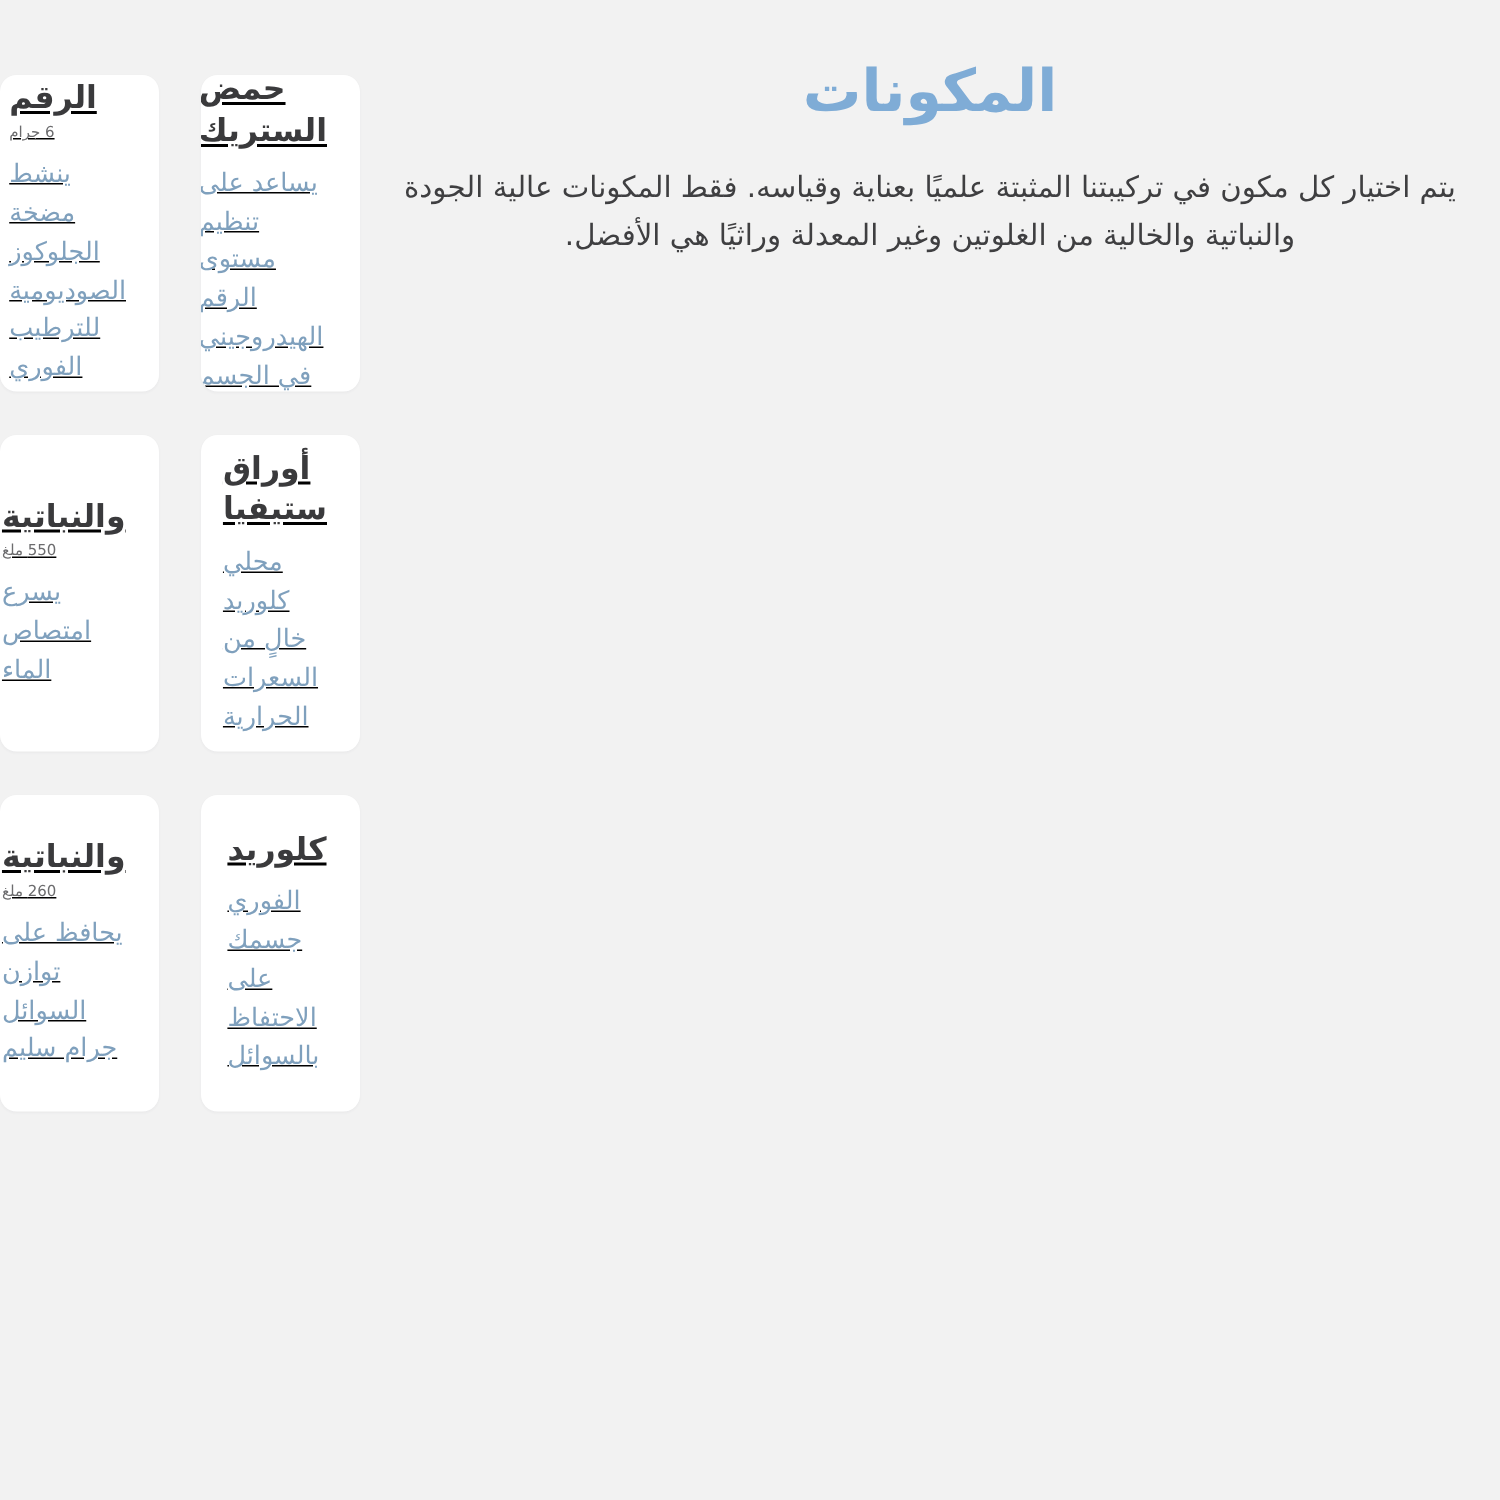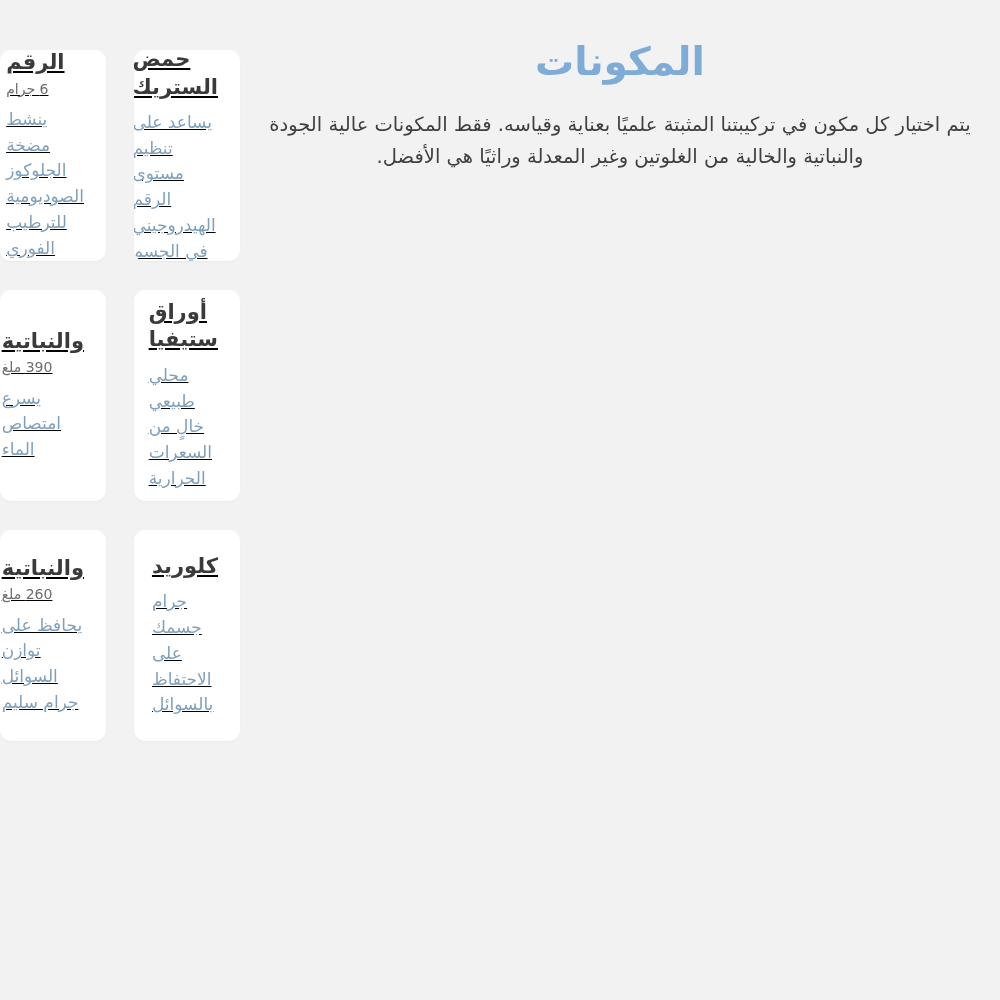--- a/index.html
+++ b/index.html
@@ -71,21 +71,21 @@
   }
   .card-title{
     font-size:21px;
     font-weight:700;
     color:#3A3A3C;
     line-height:1.30;
     max-width:128px;
     text-align:left;
   }
   .card-dose{
-    font-size:14px;
+    font-size:10px;
     font-weight:400;
     color:#6C6C6E;
     margin-top:3px;
     line-height:1.3;
     text-align:left;
   }
   .card-desc{
     font-size:17px;
     font-weight:400;
     color:#7FA0BD;
@@ -230,21 +230,21 @@
         <div class="art">
           <div class="pile pile-sugar"></div>
         </div>
       </div>
     </div>
 
     <div class="card">
       <div class="card-text">
         <div class="card-title">أوراق ستيفيا</div>
 
-        <div class="card-desc">محلي طبيعي خالٍ من السعرات الحرارية</div>
+        <div class="card-desc">محلي كلوريد خالٍ من السعرات الحرارية</div>
       </div>
       <div class="tile">
         <div class="art">
           <div class="leaves">
             <span class="leaf" style="left:14px;top:22px;width:30px;height:7px;transform:rotate(24deg);"></span>
             <span class="leaf" style="left:48px;top:12px;width:26px;height:6px;transform:rotate(-32deg);background:#B4C45C;"></span>
             <span class="leaf" style="left:70px;top:34px;width:32px;height:7px;transform:rotate(48deg);background:#8EA342;"></span>
             <span class="leaf" style="left:22px;top:56px;width:34px;height:7px;transform:rotate(-14deg);background:#AEBF58;"></span>
             <span class="leaf" style="left:52px;top:70px;width:28px;height:6px;transform:rotate(68deg);background:#97AA46;"></span>
             <span class="leaf" style="left:34px;top:40px;width:36px;height:6px;transform:rotate(8deg);background:#C0CE6A;"></span>
@@ -253,21 +253,21 @@
             <span class="leaf" style="left:80px;top:70px;width:22px;height:5px;transform:rotate(-20deg);background:#B8C762;"></span>
             <span class="leaf" style="left:40px;top:88px;width:30px;height:6px;transform:rotate(-40deg);background:#93A544;"></span>
           </div>
         </div>
       </div>
     </div>
 
     <div class="card">
       <div class="card-text">
         <div class="card-title">والنباتية</div>
-        <div class="card-dose">390 ملغ</div>
+        <div class="card-dose">550 ملغ</div>
         <div class="card-desc">يسرع امتصاص الماء</div>
       </div>
       <div class="tile">
         <div class="art">
           <div class="pile pile-salt">
             <span class="salt-grain" style="left:18px;top:26px;width:9px;height:8px;"></span>
             <span class="salt-grain" style="left:44px;top:16px;width:11px;height:9px;"></span>
             <span class="salt-grain" style="left:70px;top:30px;width:10px;height:9px;"></span>
             <span class="salt-grain" style="left:30px;top:52px;width:12px;height:10px;"></span>
             <span class="salt-grain" style="left:58px;top:58px;width:10px;height:9px;"></span>
@@ -278,21 +278,21 @@
             <span class="salt-grain" style="left:6px;top:44px;width:7px;height:6px;"></span>
           </div>
         </div>
       </div>
     </div>
 
     <div class="card">
       <div class="card-text">
         <div class="card-title">كلوريد</div>
 
-        <div class="card-desc">جرام جسمك على الاحتفاظ بالسوائل</div>
+        <div class="card-desc">الفوري جسمك على الاحتفاظ بالسوائل</div>
       </div>
       <div class="tile">
         <div class="art">
           <div class="pile pile-flour">
             <span class="flour-bite"></span>
           </div>
         </div>
       </div>
     </div>
 

